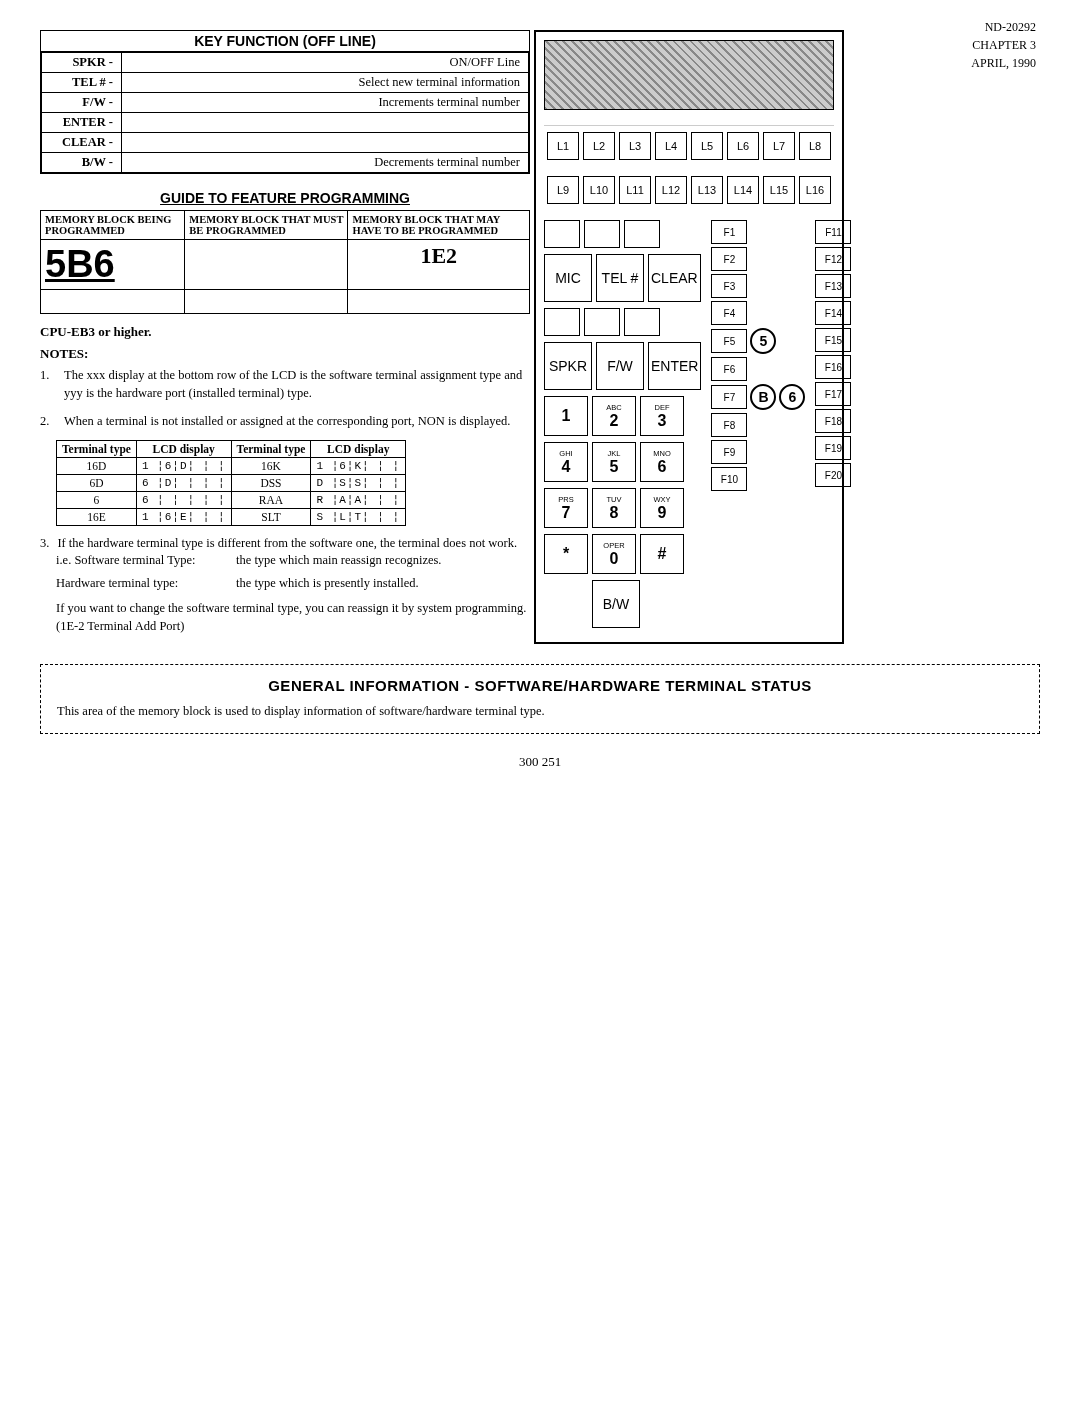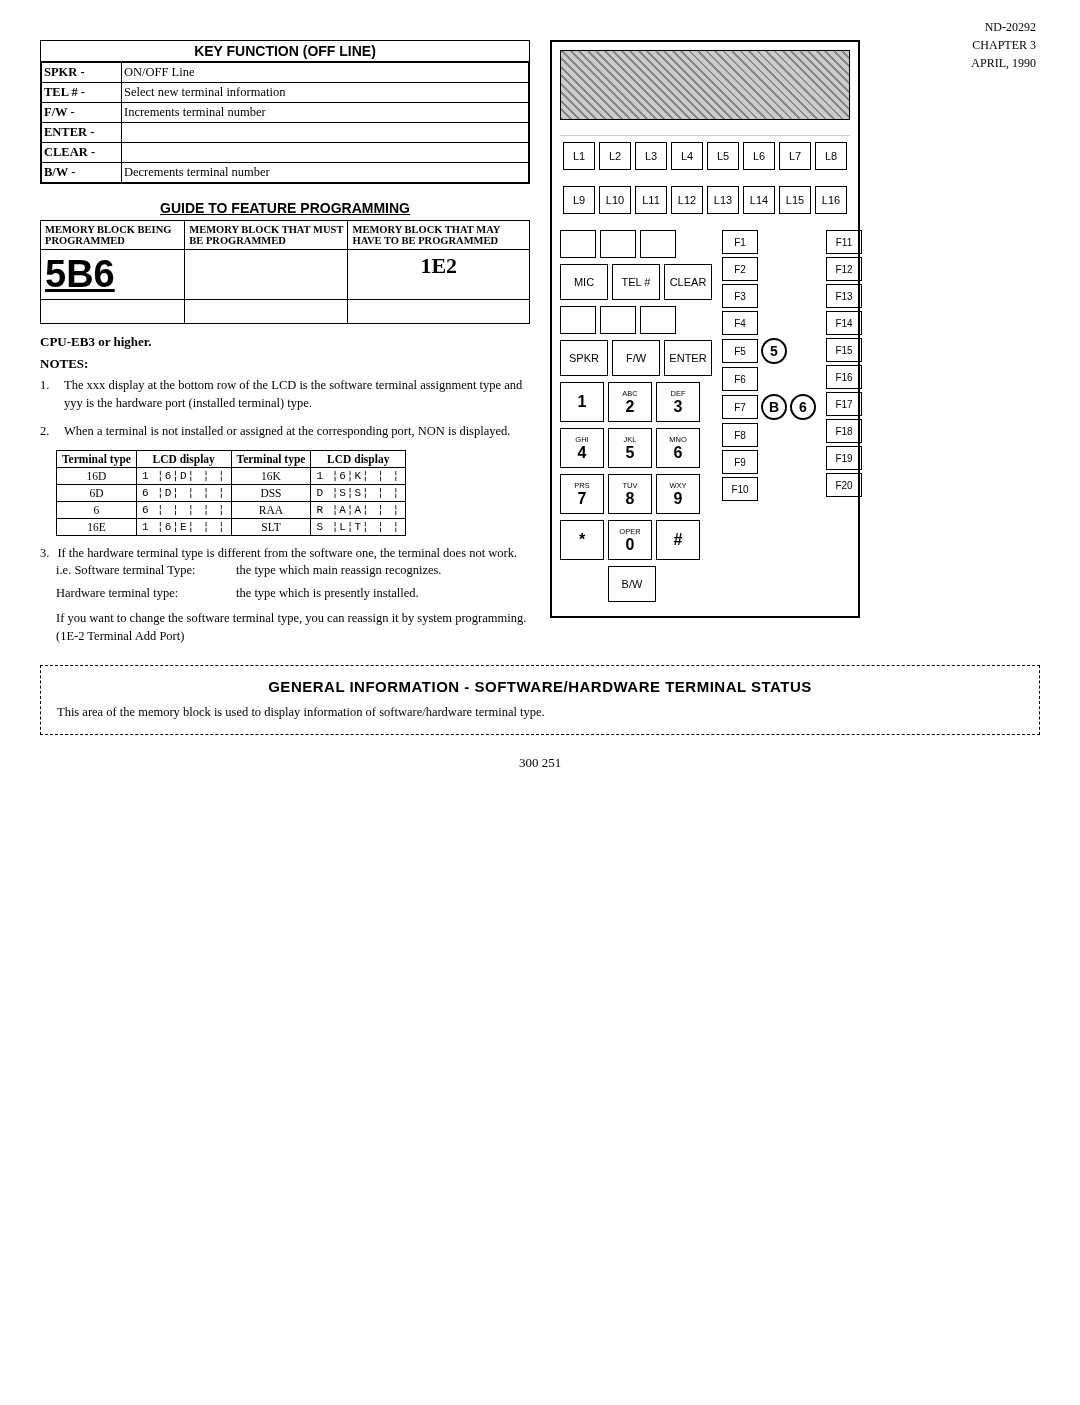--- a/index.html
+++ b/index.html
@@ -26,22 +26,21 @@
       top: 18px;
       right: 44px;
       text-align: right;
       font-size: 12px;
       line-height: 1.5;
     }
 
     
     .main-content {
       display: flex;
-      gap: 20px;
-      margin-top: 10px;
+      gap: 4px;
     }
 
     .left-col {
       flex: 0 0 490px;
       max-width: 490px;
     }
 
     .right-col {
       flex: 1;
     }
@@ -62,22 +61,23 @@
       font-family: Arial, sans-serif;
     }
 
     .key-function-table {
       width: 100%;
       border-collapse: collapse;
     }
 
     .key-function-table tr td {
       border: 1px solid #000;
-      padding: 2px 2px;
+      padding: 2px 8px;
       font-size: 12.5px;
+      text-align: right;
     }
 
     .key-function-table tr td:first-child {
       font-weight: bold;
       white-space: nowrap;
       width: 80px;
     }
 
     
     .guide-title {
@@ -236,26 +236,26 @@
       justify-content: center;
       font-size: 11px;
       font-weight: normal;
       font-family: Arial, sans-serif;
     }
 
     
     .phone-key {
       border: 1.5px solid #000;
       min-width: 36px;
-      height: 36px;
+      height: 48px;
       display: flex;
       flex-direction: column;
       align-items: center;
       justify-content: center;
-      font-size: 11px;
+      font-size: 14px;
       font-family: Arial, sans-serif;
       font-weight: normal;
       text-align: center;
       padding: 2px;
       position: relative;
     }
 
     .phone-key-wide {
       min-width: 48px;
     }

